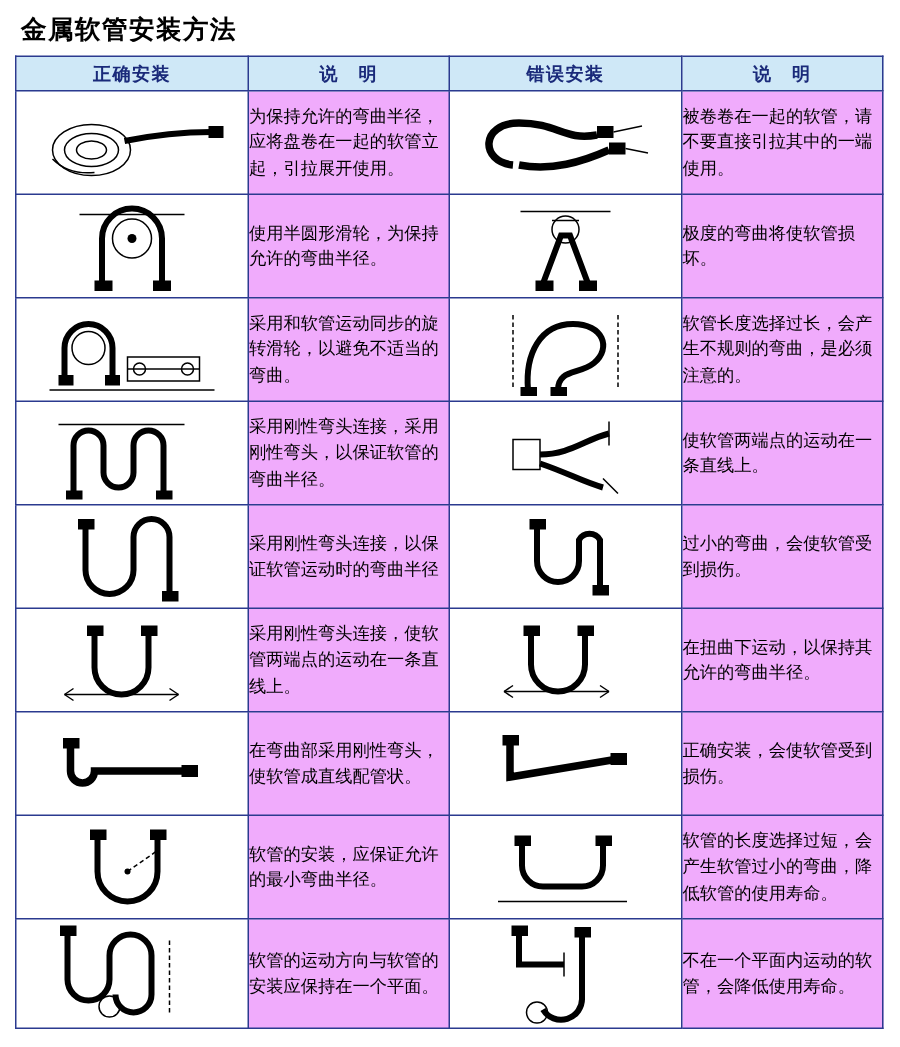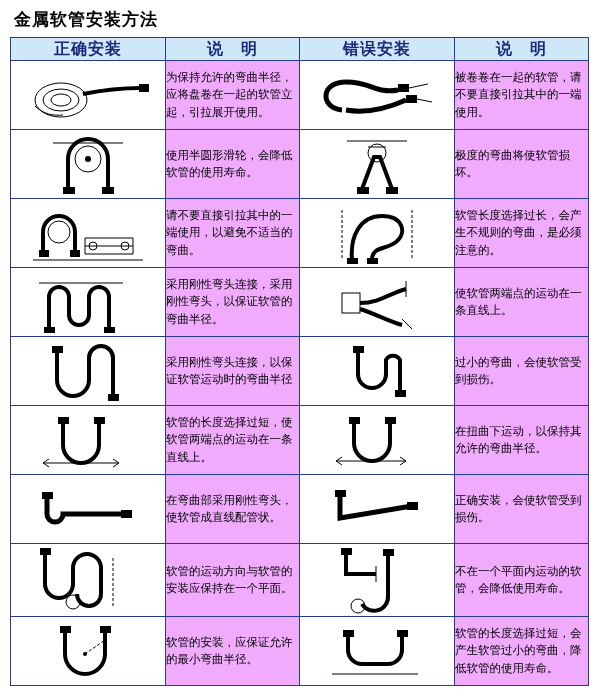--- a/index.html
+++ b/index.html
@@ -35,21 +35,21 @@
     border: 1px solid #2b3a8f;
   }
   table.main td, table.main th {
     border: 1px solid #2b3a8f;
     padding: 0;
     vertical-align: middle;
   }
   thead th {
     background: #cfe8f7;
     color: #1a2a7a;
-    font-size: 16px;
+    font-size: 12px;
     font-weight: bold;
     height: 22px;
     text-align: center;
     letter-spacing: 1px;
   }
   col.img { width: 155px; }
   col.txt { width: 134px; }
 
   td.imgcell {
     background: #ffffff;
@@ -121,21 +121,21 @@
         <td class="imgcell">
           <svg width="150" height="62" viewBox="0 0 150 62">
             <path d="M55 56 L55 26 A 20 20 0 0 1 95 26 L95 56" stroke="#000" stroke-width="4" fill="none"></path>
             <circle cx="75" cy="26" r="13" class="thin"></circle>
             <circle cx="75" cy="26" r="3" class="kf"></circle>
             <rect x="50" y="54" width="12" height="7" class="kf"></rect>
             <rect x="89" y="54" width="12" height="7" class="kf"></rect>
             <path d="M40 10 L110 10" class="thin"></path>
           </svg>
         </td>
-        <td class="txtcell">使用半圆形滑轮，会降低软管的使用寿命。</td>
+        <td class="txtcell">使用半圆形滑轮，为保持允许的弯曲半径。</td>
         <td class="imgcell">
           <svg width="150" height="62" viewBox="0 0 150 62">
             <path d="M60 56 L72 24 L78 24 L90 56" stroke="#000" stroke-width="4" fill="none"></path>
             <circle cx="75" cy="20" r="9" class="thin"></circle>
             <path d="M66 14 L84 14" class="thin"></path>
             <rect x="55" y="54" width="12" height="7" class="kf"></rect>
             <rect x="84" y="54" width="12" height="7" class="kf"></rect>
             <path d="M45 8 L105 8" class="thin"></path>
           </svg>
         </td>
@@ -149,21 +149,21 @@
             <circle cx="46" cy="30" r="11" class="thin"></circle>
             <rect x="26" y="48" width="10" height="7" class="kf"></rect>
             <rect x="57" y="48" width="10" height="7" class="kf"></rect>
             <path d="M72 52 L120 52 L120 36 L72 36 Z" class="thin"></path>
             <path d="M72 44 L120 44" class="thin"></path>
             <circle cx="80" cy="44" r="4" class="thin"></circle>
             <circle cx="112" cy="44" r="4" class="thin"></circle>
             <path d="M20 58 L130 58" class="thin"></path>
           </svg>
         </td>
-        <td class="txtcell">请不要直接引拉其中的一端使用，以避免不适当的弯曲。</td>
+        <td class="txtcell">采用和软管运动同步的旋转滑轮，以避免不适当的弯曲。</td>
         <td class="imgcell">
           <svg width="150" height="62" viewBox="0 0 150 62">
             <path d="M50 58 C 48 34, 58 14, 80 14 C 100 14, 106 30, 94 40 C 84 48, 70 44, 70 58" stroke="#000" stroke-width="4" fill="none"></path>
             <rect x="45" y="56" width="11" height="7" class="kf"></rect>
             <rect x="65" y="56" width="11" height="7" class="kf"></rect>
             <path d="M40 8 L40 58" class="thin" stroke-dasharray="3 2"></path>
             <path d="M110 8 L110 58" class="thin" stroke-dasharray="3 2"></path>
           </svg>
         </td>
         <td class="txtcell">软管长度选择过长，会产生不规则的弯曲，是必须注意的。</td>
@@ -214,21 +214,21 @@
         <td class="imgcell">
           <svg width="150" height="62" viewBox="0 0 150 62">
             <path d="M50 12 L50 36 A 18 18 0 0 0 86 36 L86 12" stroke="#000" stroke-width="4" fill="none"></path>
             <rect x="45" y="8" width="11" height="7" class="kf"></rect>
             <rect x="81" y="8" width="11" height="7" class="kf"></rect>
             <path d="M30 54 L106 54" class="thin" stroke-width="2"></path>
             <path d="M30 54 L36 50 M30 54 L36 58" class="thin"></path>
             <path d="M106 54 L100 50 M106 54 L100 58" class="thin"></path>
           </svg>
         </td>
-        <td class="txtcell">软管的长度选择过短，使软管两端点的运动在一条直线上。</td>
+        <td class="txtcell">采用刚性弯头连接，使软管两端点的运动在一条直线上。</td>
         <td class="imgcell">
           <svg width="150" height="62" viewBox="0 0 150 62">
             <path d="M52 12 L52 34 A 18 18 0 0 0 88 34 L88 12" stroke="#000" stroke-width="4" fill="none"></path>
             <rect x="47" y="8" width="11" height="7" class="kf"></rect>
             <rect x="83" y="8" width="11" height="7" class="kf"></rect>
             <path d="M34 52 L104 52" class="thin" stroke-width="2"></path>
             <path d="M34 52 L40 48 M34 52 L40 56" class="thin"></path>
             <path d="M104 52 L98 48 M104 52 L98 56" class="thin"></path>
           </svg>
         </td>
@@ -245,20 +245,42 @@
         </td>
         <td class="txtcell">在弯曲部采用刚性弯头，使软管成直线配管状。</td>
         <td class="imgcell">
           <svg width="150" height="62" viewBox="0 0 150 62">
             <path d="M38 18 L38 40 L110 28" stroke="#000" stroke-width="5" fill="none"></path>
             <rect x="33" y="12" width="11" height="7" class="kf"></rect>
             <rect x="105" y="24" width="11" height="8" class="kf"></rect>
           </svg>
         </td>
         <td class="txtcell">正确安装，会使软管受到损伤。</td>
+      </tr>
+
+      <tr>
+        <td class="imgcell">
+          <svg width="150" height="62" viewBox="0 0 150 62">
+            <path d="M52 10 L52 34 A 20 20 0 0 0 92 34 L92 10" stroke="#000" stroke-width="4" fill="none"></path>
+            <rect x="47" y="6" width="11" height="7" class="kf"></rect>
+            <rect x="87" y="6" width="11" height="7" class="kf"></rect>
+            <path d="M72 34 L92 20" class="thin" stroke-dasharray="3 2"></path>
+            <circle cx="72" cy="34" r="2" class="kf"></circle>
+          </svg>
+        </td>
+        <td class="txtcell">软管的安装，应保证允许的最小弯曲半径。</td>
+        <td class="imgcell">
+          <svg width="150" height="62" viewBox="0 0 150 62">
+            <path d="M46 16 L46 30 A 14 14 0 0 0 60 44 L86 44 A 14 14 0 0 0 100 30 L100 16" stroke="#000" stroke-width="4" fill="none"></path>
+            <rect x="41" y="10" width="11" height="7" class="kf"></rect>
+            <rect x="95" y="10" width="11" height="7" class="kf"></rect>
+            <path d="M30 54 L116 54" class="thin"></path>
+          </svg>
+        </td>
+        <td class="txtcell">软管的长度选择过短，会产生软管过小的弯曲，降低软管的使用寿命。</td>
       </tr>
 
       <tr>
         <td class="imgcell">
           <svg width="150" height="72" viewBox="0 0 150 72">
             <path d="M32 8 L32 40 A 14 14 0 0 0 60 40 L60 24 A 14 14 0 0 1 88 24 L88 50 A 12 12 0 0 1 64 50" stroke="#000" stroke-width="4" fill="none"></path>
             <rect x="27" y="4" width="11" height="7" class="kf"></rect>
             <circle cx="60" cy="58" r="7" class="thin"></circle>
             <path d="M100 14 L100 62" class="thin" stroke-dasharray="3 2"></path>
           </svg>
@@ -270,37 +292,15 @@
             <rect x="39" y="4" width="11" height="7" class="kf"></rect>
             <path d="M74 22 L74 38" class="thin" stroke-width="3"></path>
             <path d="M86 10 L86 52 A 14 14 0 0 1 60 60" stroke="#000" stroke-width="4" fill="none"></path>
             <rect x="81" y="5" width="11" height="7" class="kf"></rect>
             <circle cx="56" cy="62" r="7" class="thin"></circle>
           </svg>
         </td>
         <td class="txtcell">不在一个平面内运动的软管，会降低使用寿命。</td>
       </tr>
 
-      <tr>
-        <td class="imgcell">
-          <svg width="150" height="62" viewBox="0 0 150 62">
-            <path d="M52 10 L52 34 A 20 20 0 0 0 92 34 L92 10" stroke="#000" stroke-width="4" fill="none"></path>
-            <rect x="47" y="6" width="11" height="7" class="kf"></rect>
-            <rect x="87" y="6" width="11" height="7" class="kf"></rect>
-            <path d="M72 34 L92 20" class="thin" stroke-dasharray="3 2"></path>
-            <circle cx="72" cy="34" r="2" class="kf"></circle>
-          </svg>
-        </td>
-        <td class="txtcell">软管的安装，应保证允许的最小弯曲半径。</td>
-        <td class="imgcell">
-          <svg width="150" height="62" viewBox="0 0 150 62">
-            <path d="M46 16 L46 30 A 14 14 0 0 0 60 44 L86 44 A 14 14 0 0 0 100 30 L100 16" stroke="#000" stroke-width="4" fill="none"></path>
-            <rect x="41" y="10" width="11" height="7" class="kf"></rect>
-            <rect x="95" y="10" width="11" height="7" class="kf"></rect>
-            <path d="M30 54 L116 54" class="thin"></path>
-          </svg>
-        </td>
-        <td class="txtcell">软管的长度选择过短，会产生软管过小的弯曲，降低软管的使用寿命。</td>
-      </tr>
-
     </tbody>
   </table>
 </div>
 
 </body></html>

